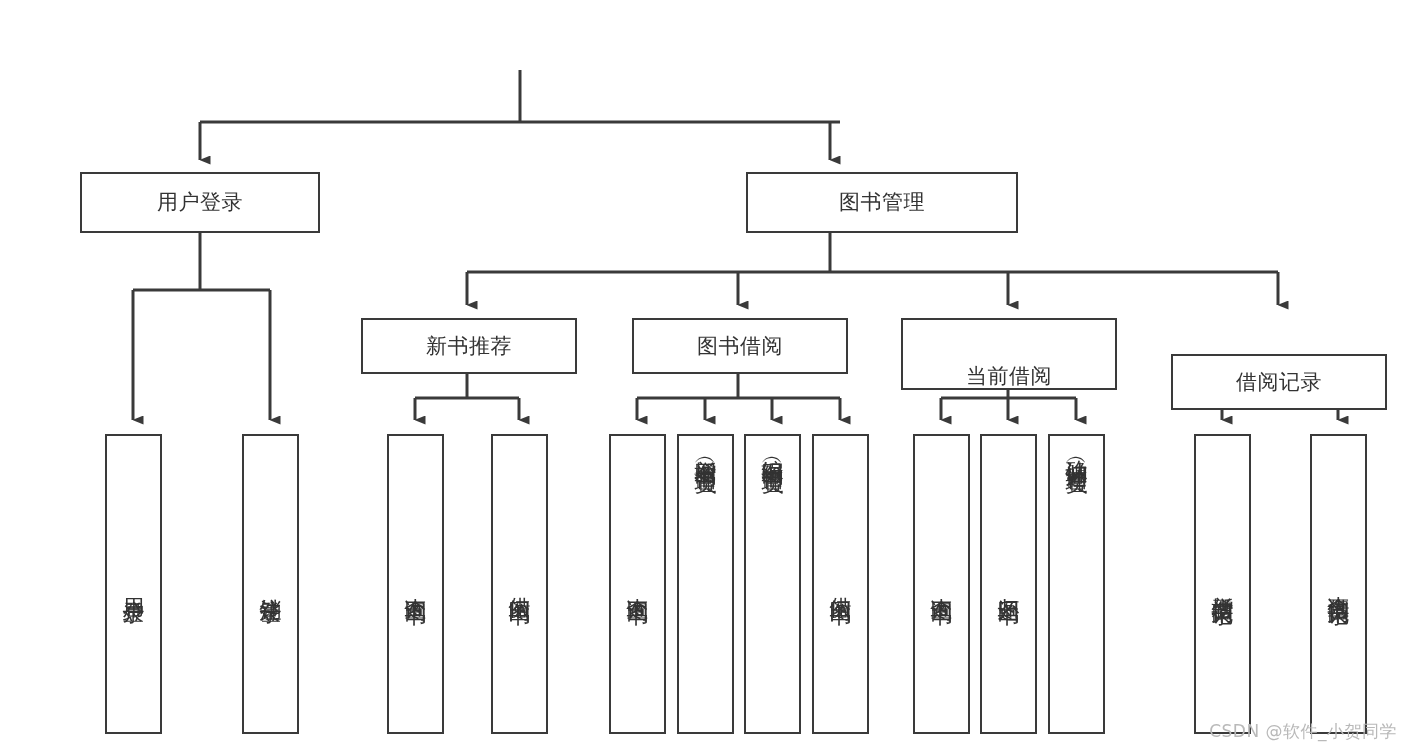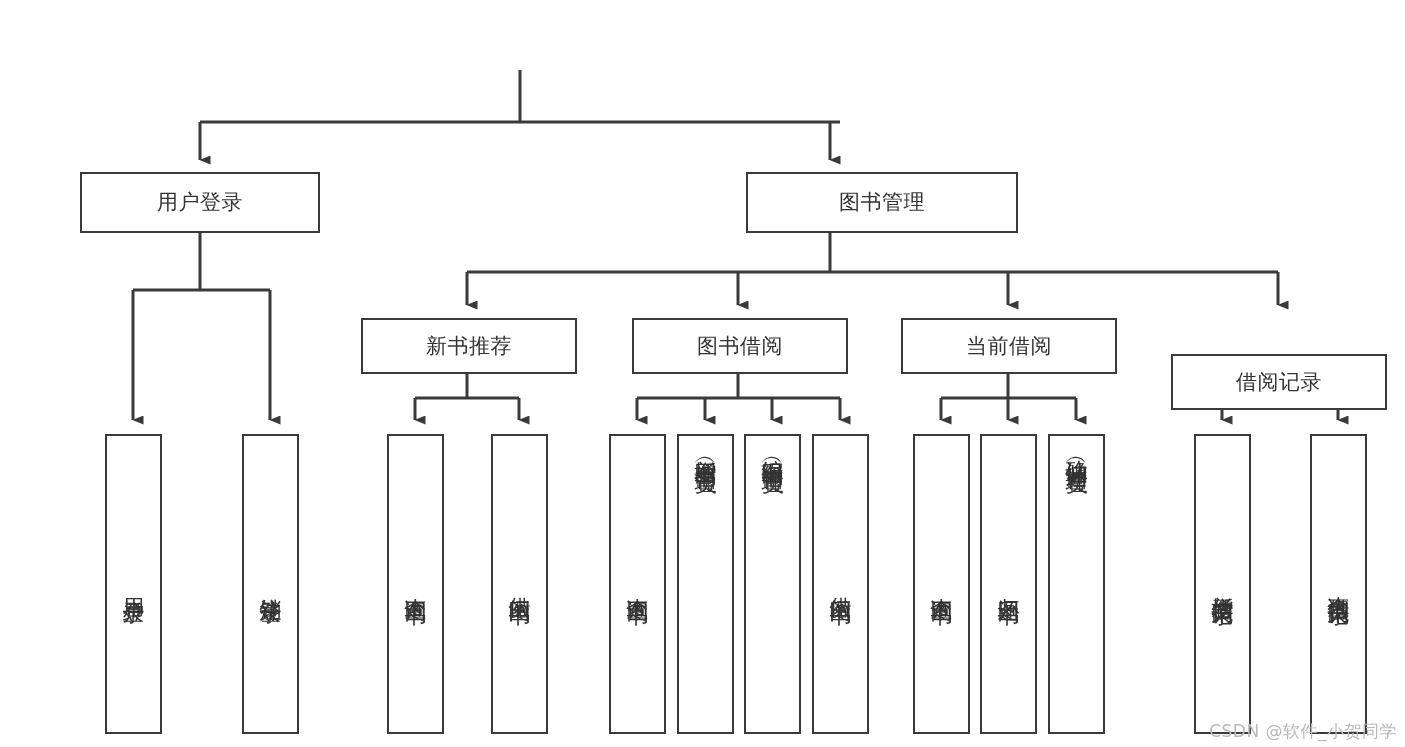--- a/index.html
+++ b/index.html
@@ -136,21 +136,21 @@
   <div class="node horizontal" style="left:710px; top:172px; width:272px; height:61px;margin-left:36px;">
     <span class="label">图书管理</span>
   </div>
 
   <div class="node horizontal" style="left:361px; top:318px; width:216px; height:56px;">
     <span class="label">新书推荐</span>
   </div>
   <div class="node horizontal" style="left:632px; top:318px; width:216px; height:56px;">
     <span class="label">图书借阅</span>
   </div>
-  <div class="node horizontal" style="left:901px; top:318px; width:216px; height:56px;">
+  <div class="node horizontal" style="left:901px; top:318px; width:216px; height:72px;align-items:flex-end;">
     <span class="label">当前借阅</span>
   </div>
   <div class="node horizontal" style="left:1171px; top:318px; width:216px; height:56px;margin-top:36px;">
     <span class="label">借阅记录</span>
   </div>
 
   <div class="node vertical leaf-tall" style="left:105px; top:434px; width:57px; height:300px;">
     <span class="label">用户登录</span>
   </div>
   <div class="node vertical leaf-tall" style="left:242px; top:434px; width:57px; height:300px;">

